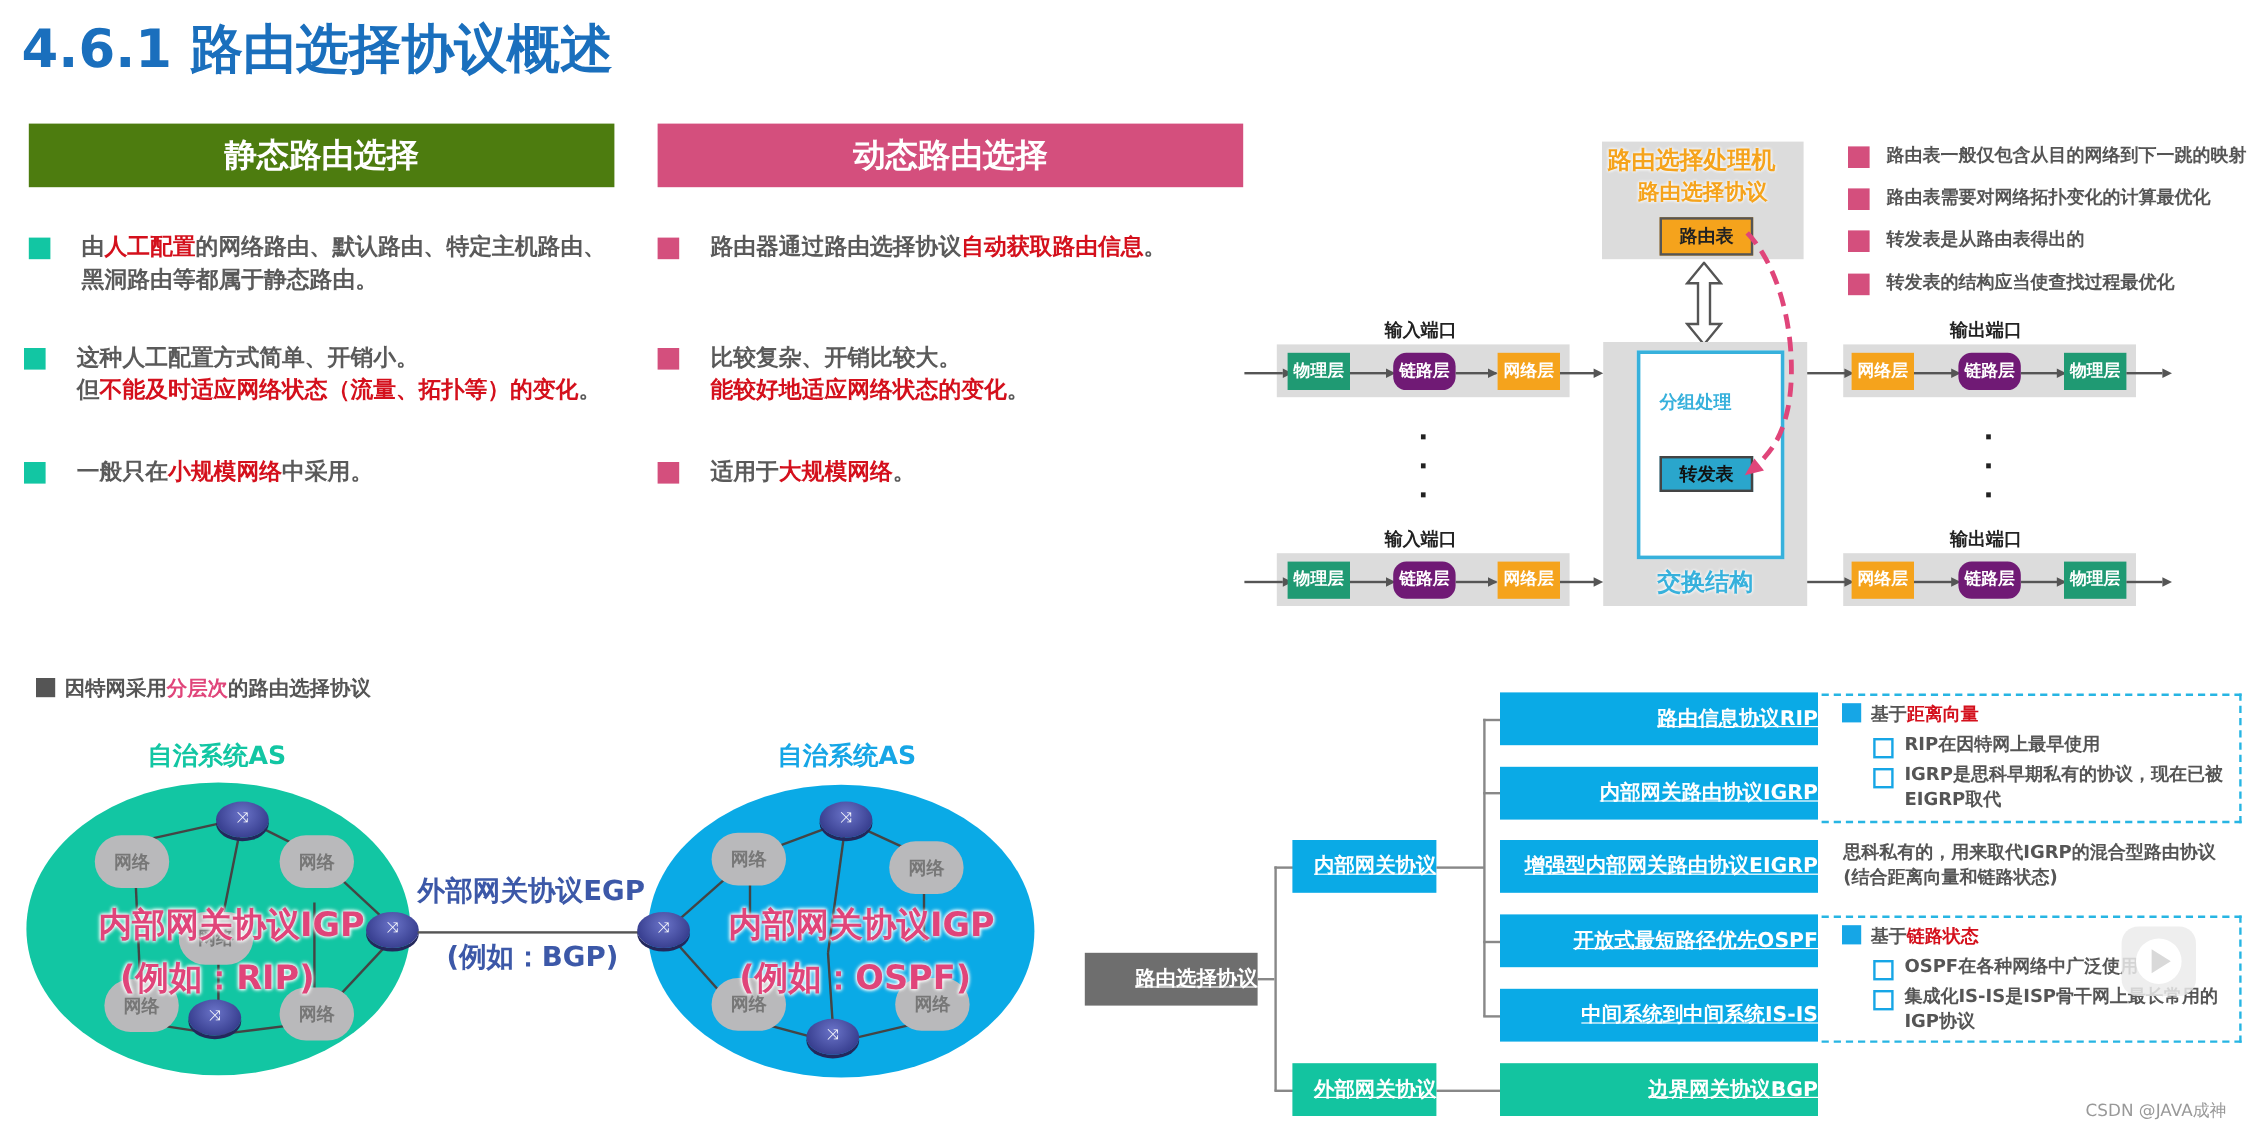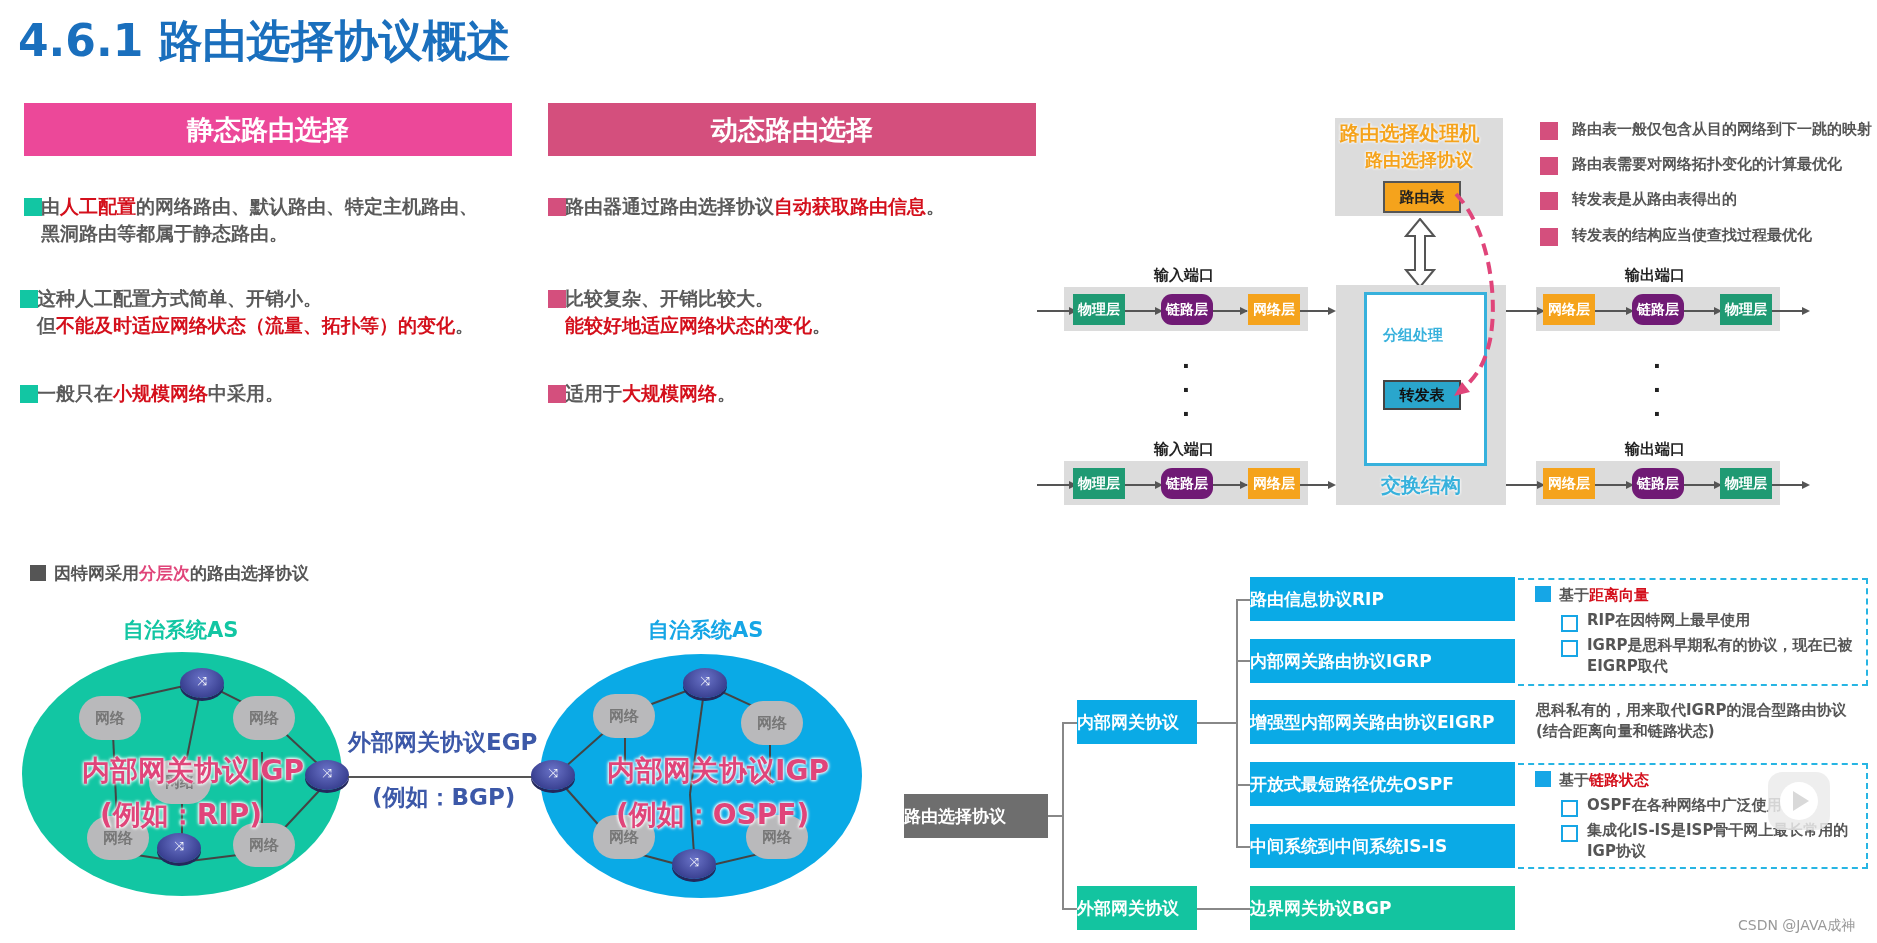--- a/index.html
+++ b/index.html
@@ -1,25 +1,25 @@
 <!DOCTYPE html>
 <html><head>
 <meta charset="utf-8">
 <style>
   html, body { margin:0; padding:0; }
   body { width:1877px; height:943px; background:#ffffff; position:relative; overflow:hidden;
          font-family:"DejaVu Sans","Liberation Sans",sans-serif; color:#555; }
   .abs { position:absolute; }
   .title { left:18px; top:12px; font-size:44px; font-weight:bold; color:#1a6fbd; letter-spacing:0px; }
   .hdr { height:53px; line-height:53px; text-align:center; color:#fff; font-size:27px; font-weight:bold; }
-  .hdr.static { left:24px; top:103px; width:488px; background:#ec4899; }
+  .hdr.static { left:24px; top:103px; width:488px; background:#4d7c0f; }
   .hdr.dynamic { left:548px; top:103px; width:488px; background:#d44f7d; }
   .bullet { font-size:19px; font-weight:bold; color:#5a5a5a; line-height:27px; }
   .bullet .sq { position:absolute; left:0; top:5px; width:18px; height:18px; }
-  .bullet .txt { margin-left:17px; }
+  .bullet .txt { margin-left:44px; }
   .red { color:#d4101c; }
   .sq-g { background:#12c6a3; }
   .sq-p { background:#d44f7d; }
 
   
   .gray-box { background:#dcdcdc; }
   .layer { position:absolute; width:52px; height:31px; line-height:31px; text-align:center; color:#fff; font-size:14px; font-weight:bold; }
   .phy { background:#1f9a73; }
   .lnk { background:#701a75;border-radius:11px; }
   .net { background:#f5a31c; }
@@ -37,21 +37,21 @@
   
   .sub-title { font-size:17px; font-weight:bold; color:#555; }
   .as-label { font-size:21px; font-weight:bold;text-align:center; }
   .ellipse { border-radius:50%; }
   .cloud { position:absolute; width:62px; height:44px; background:#b9b9bb; border-radius:22px; color:#777; font-size:15px; font-weight:bold; text-align:center; line-height:44px; }
   .router { position:absolute; width:44px; height:30px; border-radius:50%; background:radial-gradient(ellipse at 50% 35%, #6a73c8 0%, #3a4192 70%, #2a3070 100%); box-shadow:0 3px 0 #23285c; color:#fff; font-size:12px; text-align:center; line-height:26px; }
   .big-pink { color:#e0457a; font-weight:bold; font-size:28px; text-shadow:0 0 3px #fff,0 0 3px #fff,0 0 4px #fff; white-space:nowrap; }
   .big-blue { color:#3c58a8; font-weight:bold; font-size:23px; text-shadow:0 0 3px #fff,0 0 3px #fff; white-space:nowrap; }
 
   
-  .node { position:absolute; color:#fff; font-size:17px; font-weight:bold; text-align:left; }
+  .node { position:absolute; color:#fff; font-size:17px; font-weight:bold; text-align:right;text-decoration:underline; }
   .n-gray { background:#6e6e6e; }
   .n-blue { background:#0aaae6; }
   .n-green { background:#13c4a0; }
   .tline { position:absolute; background:#888; }
   .dash-box { position:absolute; border:2px dashed #27b5e3; }
   .note { font-size:15px; font-weight:bold; color:#555; line-height:21px; }
   .cb { position:absolute; width:13px; height:13px; border:2px solid #16a6e6; background:#fff; }
   .watermark { font-size:14px; color:#999; }
   .play { position:absolute; width:62px; height:58px; background:rgba(235,235,235,0.85); border-radius:14px; }
 </style>

